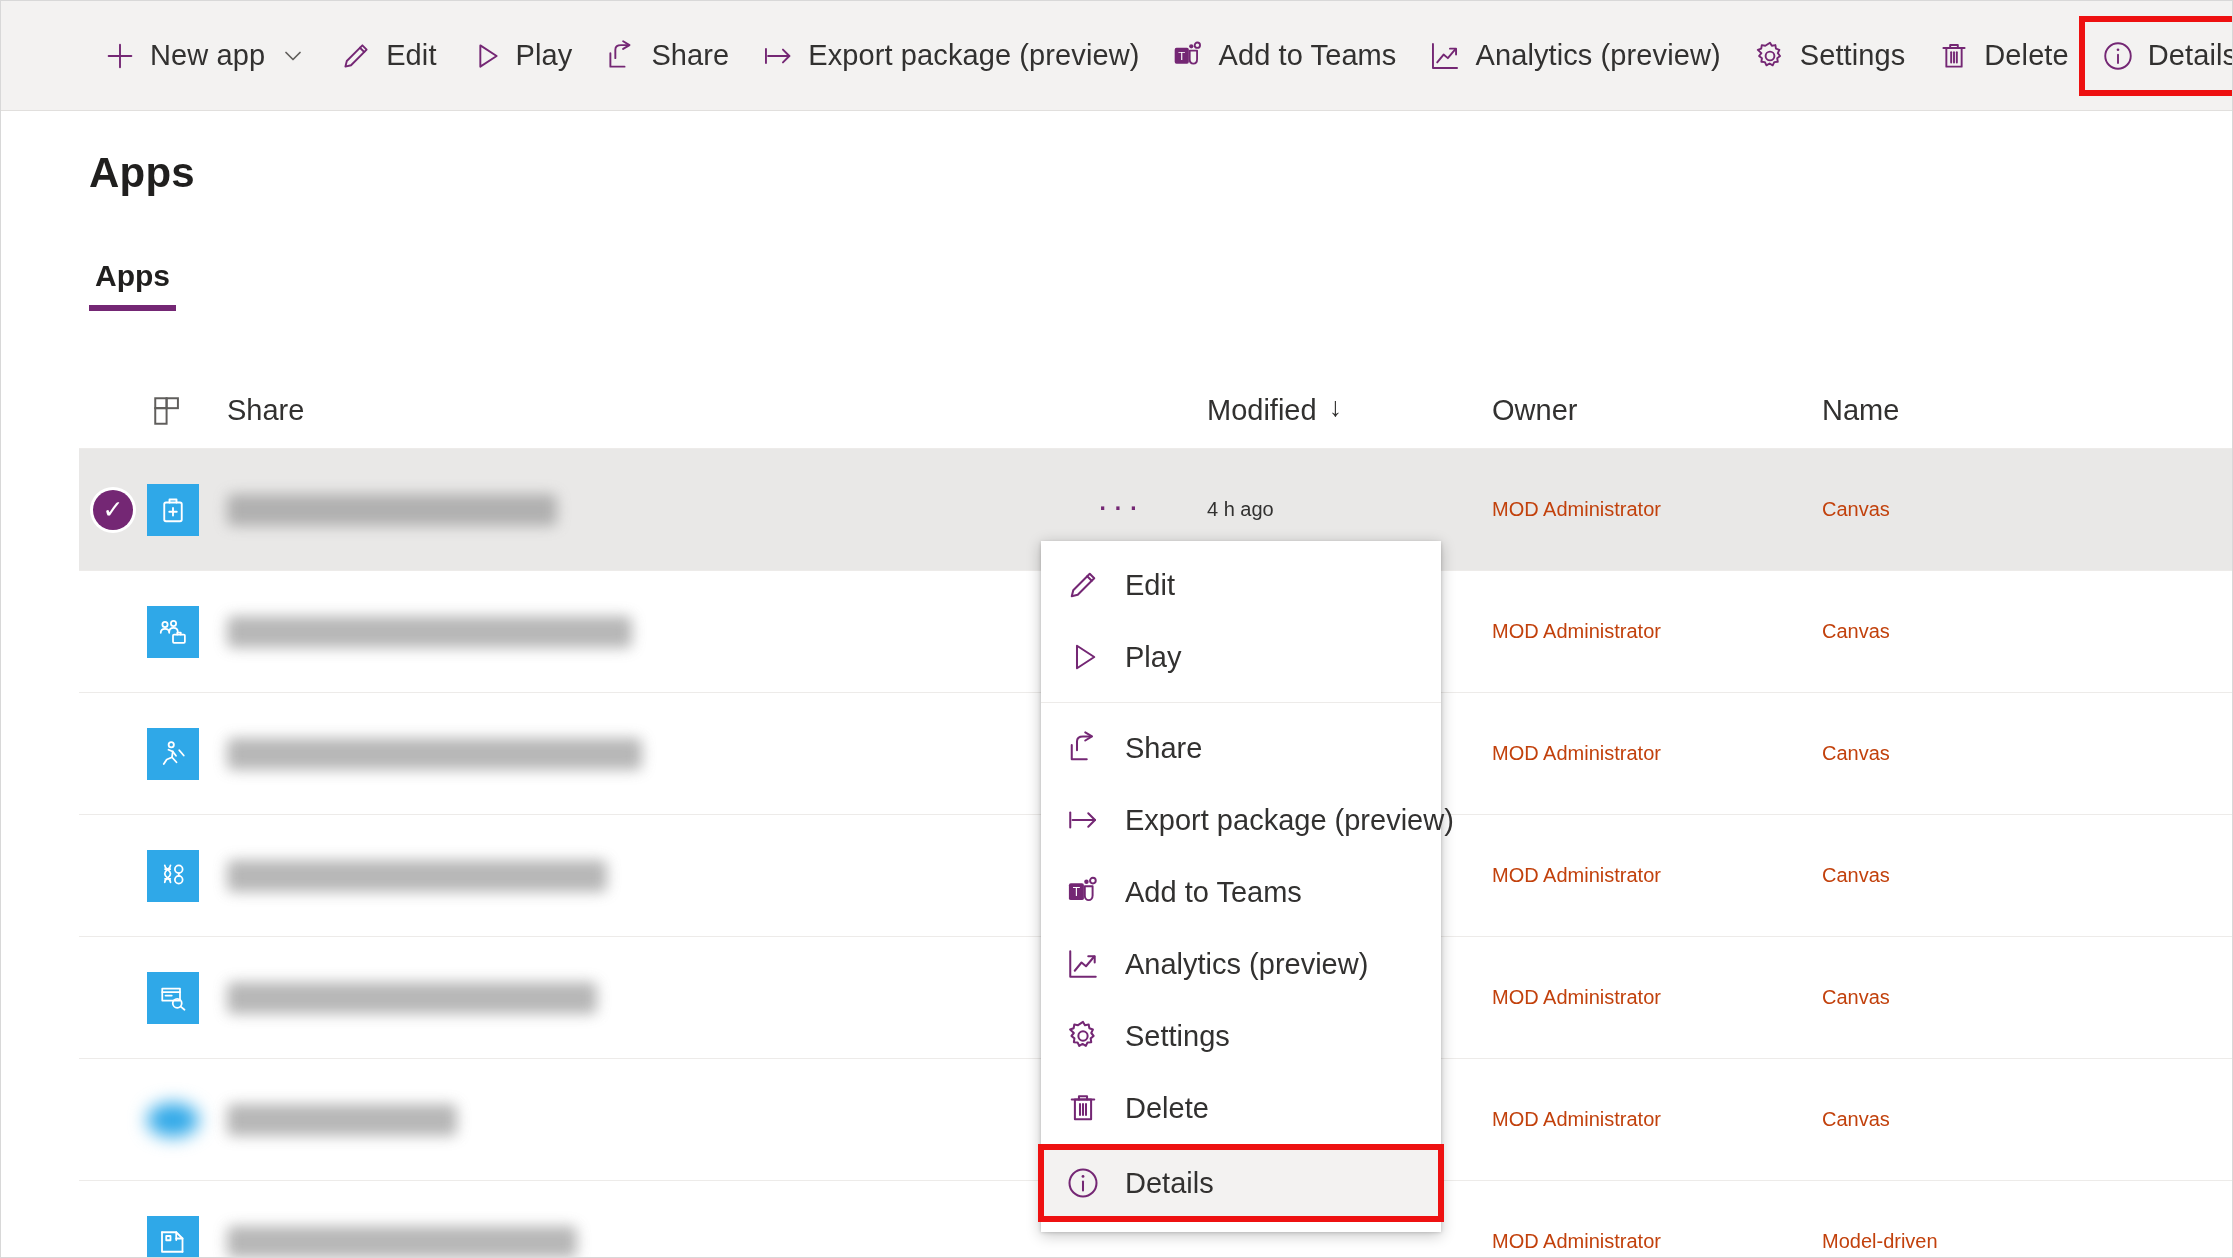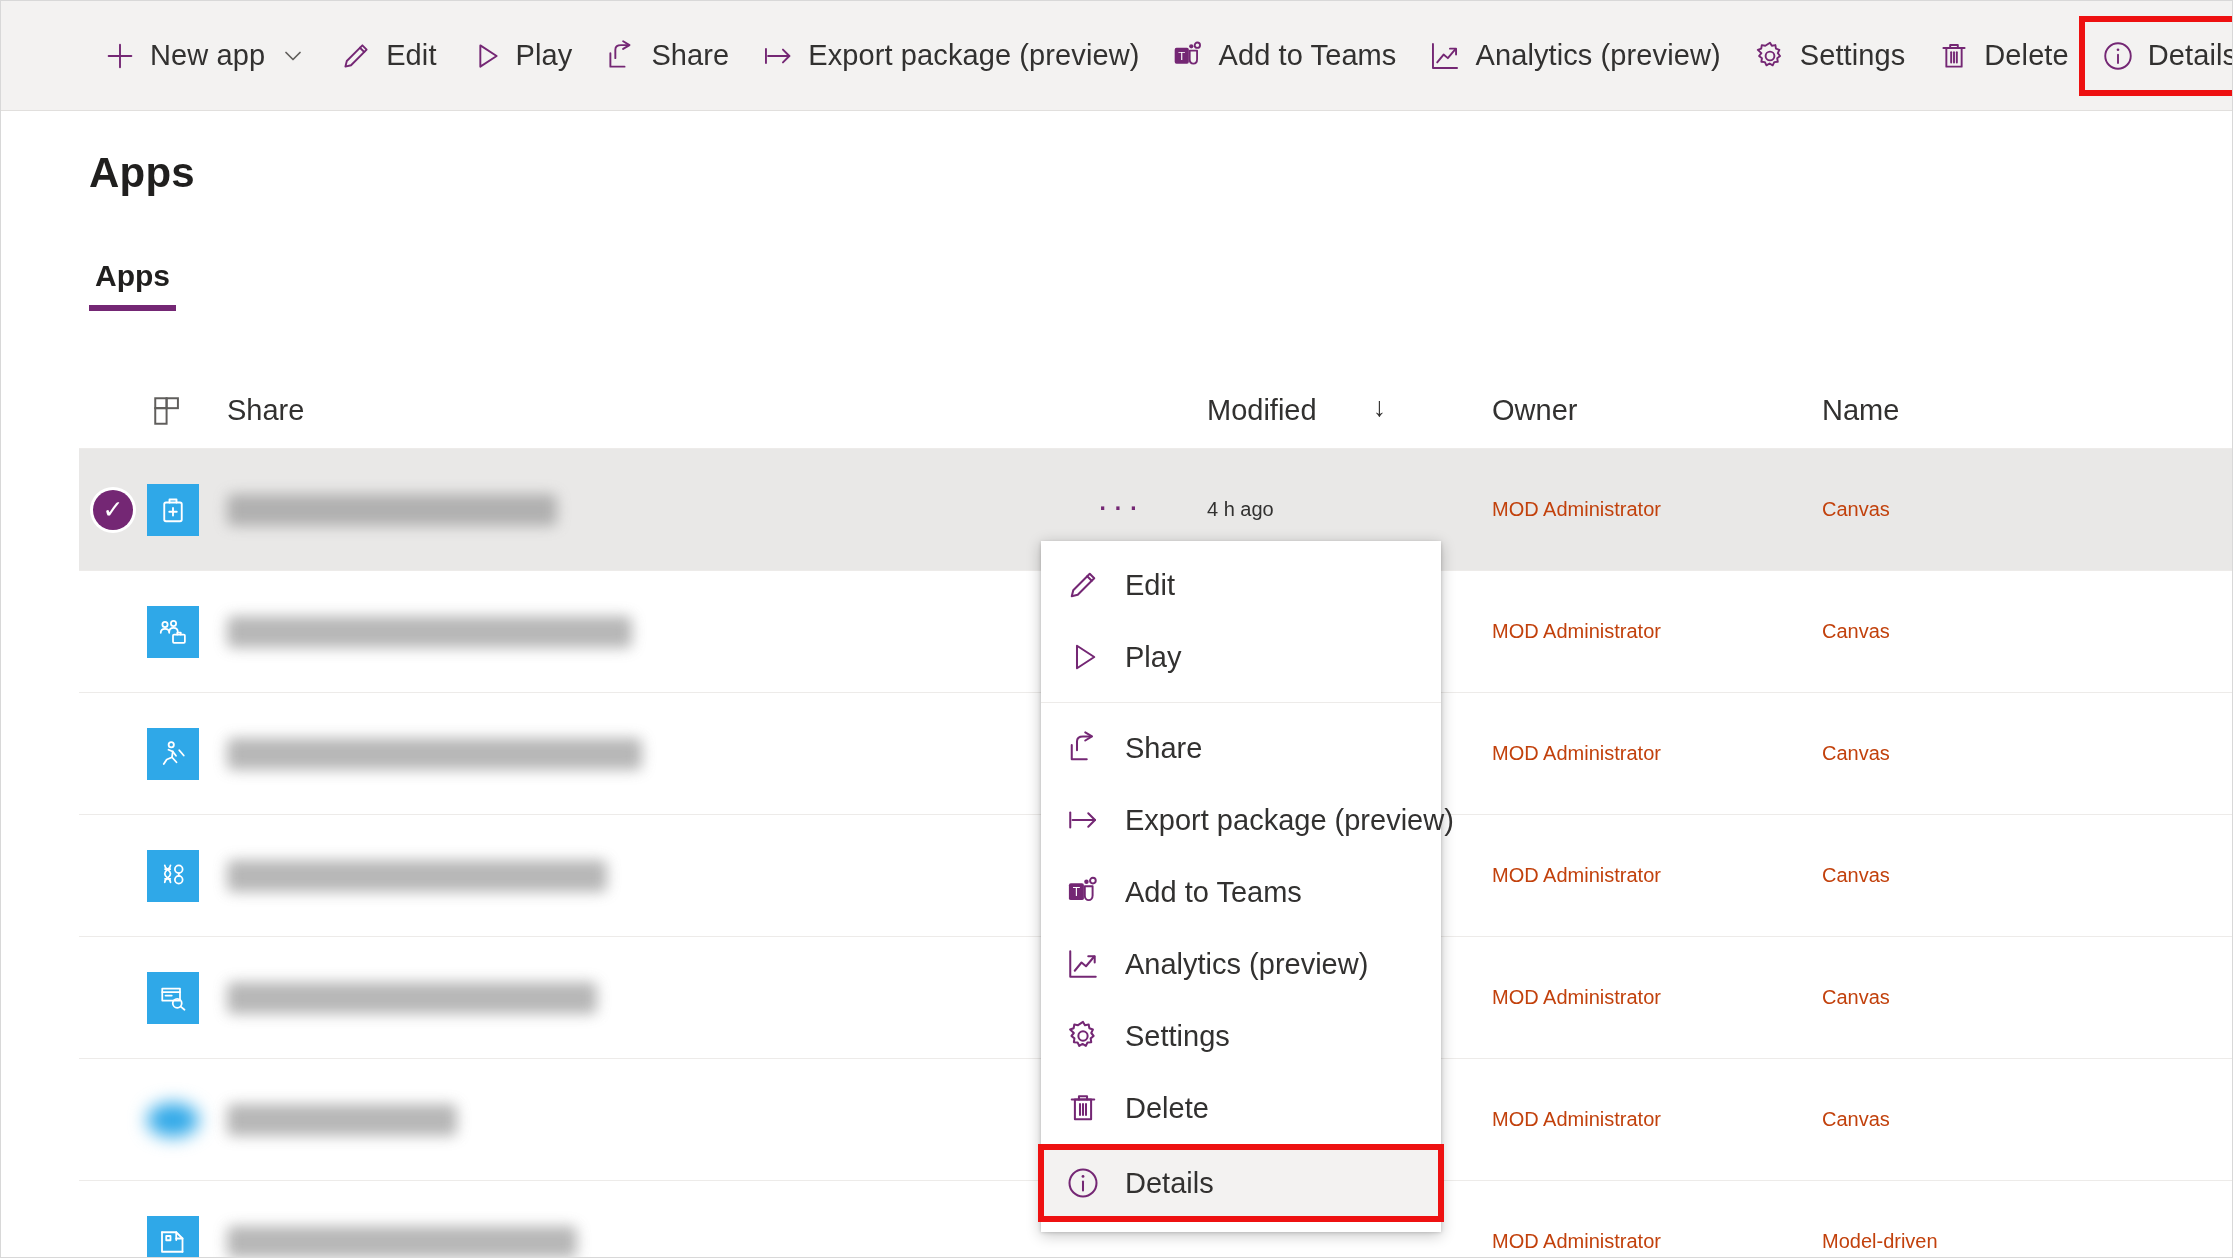--- a/index.html
+++ b/index.html
@@ -117,21 +117,21 @@
   }
   .grid-head .hcell {
     font-size: 29px;
     color: #323130;
     font-weight: 400;
   }
   .c-check  { flex: 0 0 68px; display:flex; align-items:center; justify-content:center; }
   .c-icon   { flex: 0 0 80px; display:flex; align-items:center; }
   .c-name   { flex: 0 0 870px; display:flex; align-items:center; }
   .c-ell    { flex: 0 0 110px; display:flex; align-items:center; }
-  .c-mod    { flex: 0 0 285px; display:flex; align-items:flex-start;gap:44px; }
+  .c-mod    { flex: 0 0 285px; display:flex; align-items:flex-start; }
   .c-owner  { flex: 0 0 330px; display:flex; align-items:center; }
   .c-type   { flex: 1 1 auto; display:flex; align-items:center; }
 
   .grid-head .c-icon { justify-content: flex-start; padding-left: 4px; }
 
   .sort-arrow {
     display: inline-block;
     margin-left: 12px;
     color: #323130;
     font-size: 27px;

